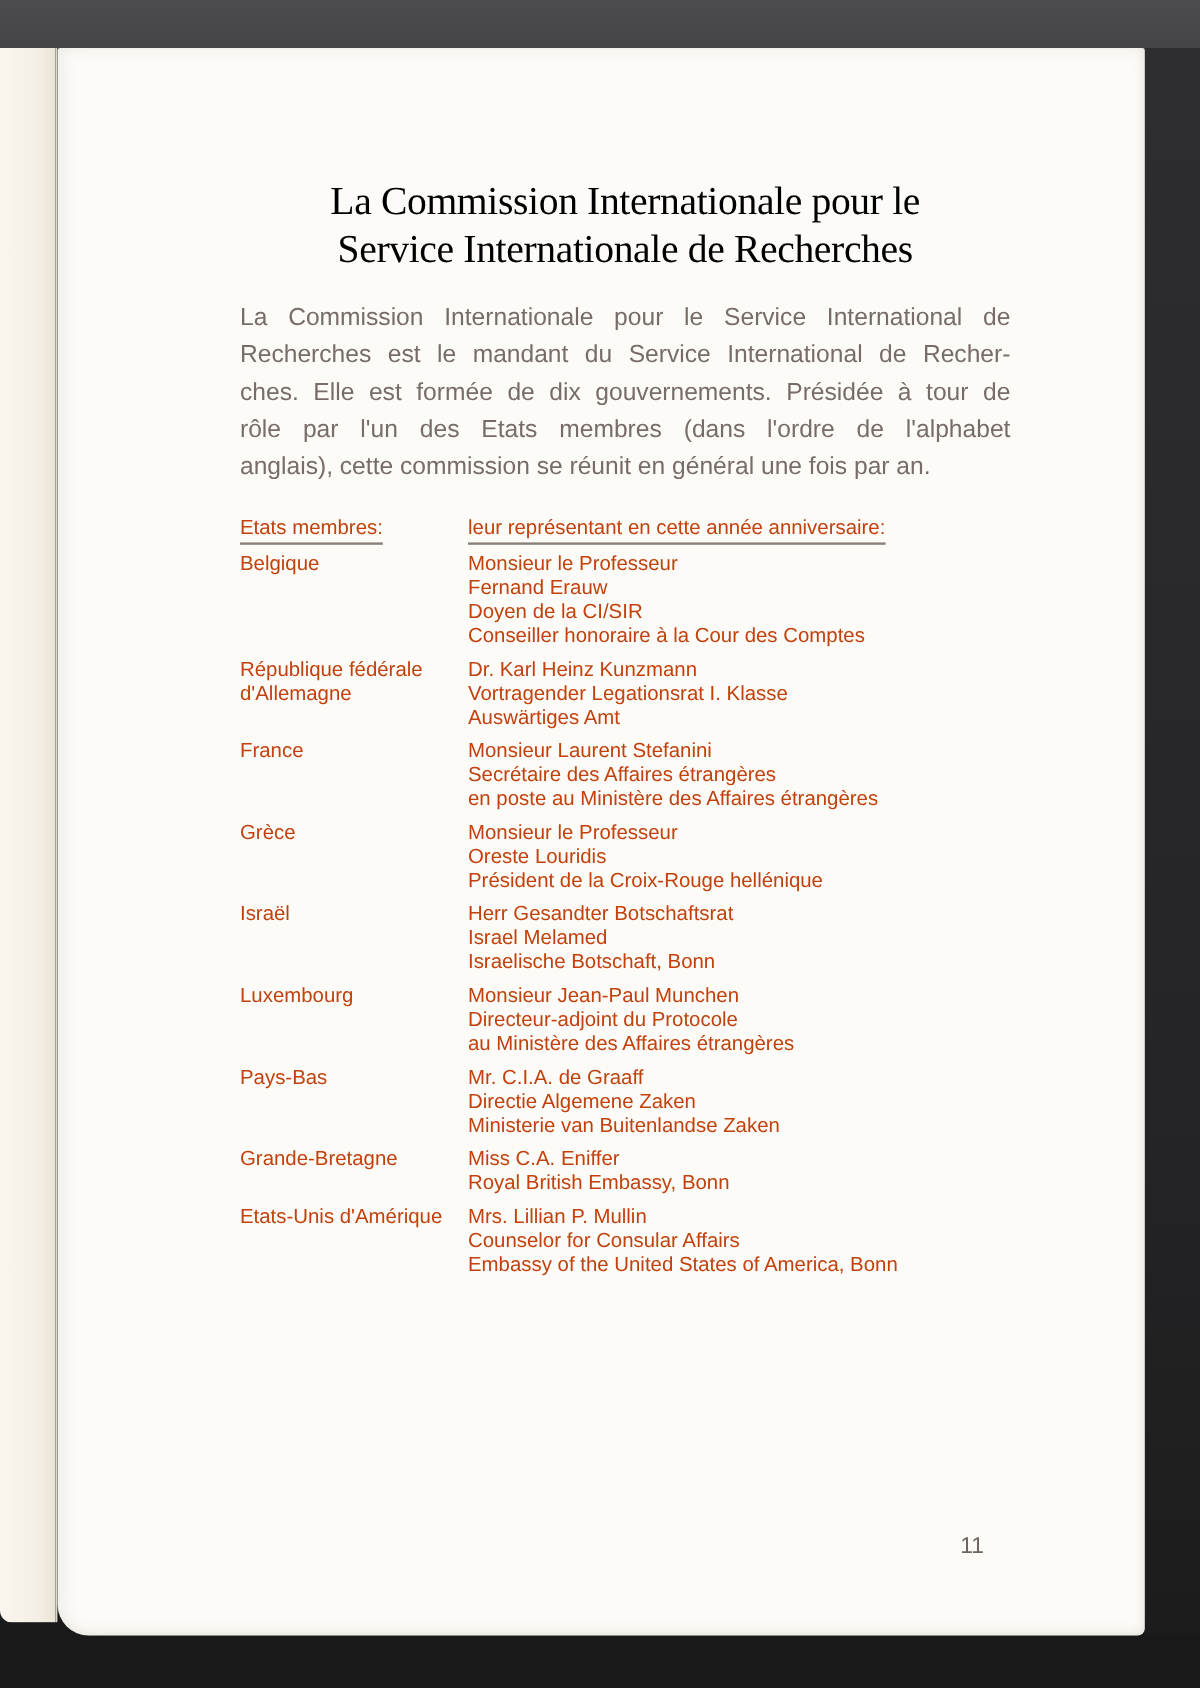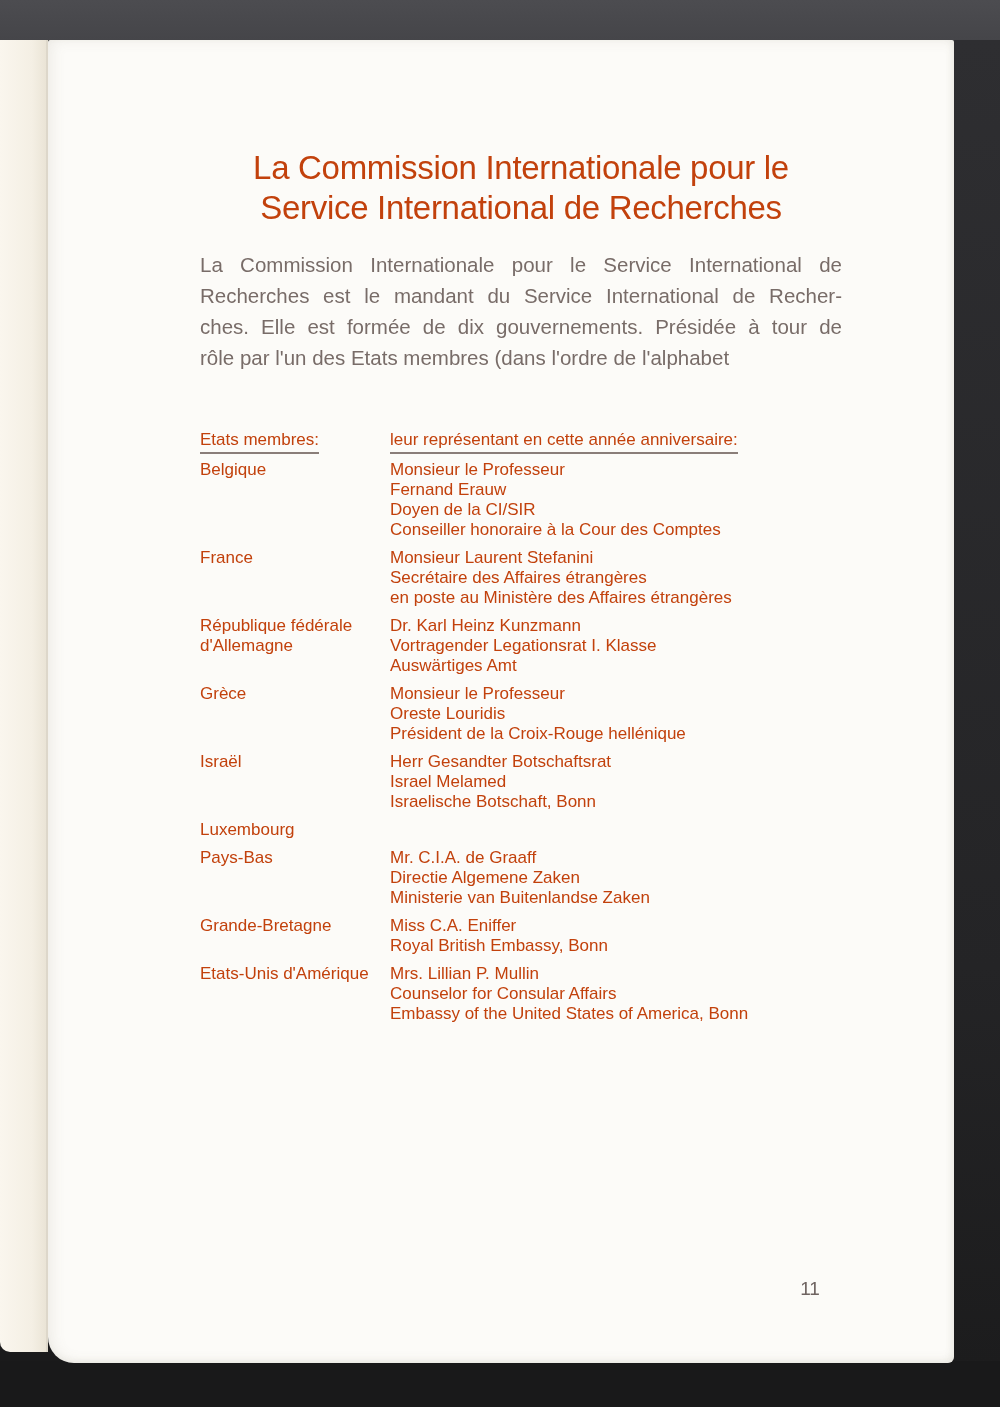--- a/index.html
+++ b/index.html
@@ -46,21 +46,22 @@
     color: #796d69;
   }
   .page-title {
     position: absolute; left: 152px; top: 108px; width: 642px;
     margin: 0;
     font-size: 33px;
     line-height: 40px;
     font-weight: 300;
     letter-spacing: -0.3px;
     text-align: center;
-    color: #c2410c;
+    color: #000000;
+    font-family: Liberation Serif, serif;
   }
   .intro {
     position: absolute; left: 152px; top: 209px; width: 642px;
     font-size: 20.5px;
     line-height: 31px;
     color: #786c68;
   }
   .intro .intro-line {
     text-align: justify;
     text-align-last: justify;
@@ -101,27 +102,28 @@
 </head>
 <body>
 
 <div class="scene">
   <div class="band-top"></div>
   <div class="band-right"></div>
   <div class="band-bottom"></div>
   <div class="page-edge"></div>
 
   <div class="page">
-    <h1 class="page-title"><span>La Commission Internationale pour le</span><br><span>Service International de Recherches</span></h1>
+    <h1 class="page-title"><span>La Commission Internationale pour le</span><br><span>Service Internationale de Recherches</span></h1>
 
     <div class="intro" id="intro">
         <div class="intro-line">La Commission Internationale pour le Service International de</div>
         <div class="intro-line">Recherches est le mandant du Service International de Recher-</div>
         <div class="intro-line">ches. Elle est formée de dix gouvernements. Présidée à tour de</div>
         <div class="intro-line">rôle par l'un des Etats membres (dans l'ordre de l'alphabet</div>
+        <div class="intro-line">anglais), cette commission se réunit en général une fois par an.</div>
       </div>
 
     <div class="members">
       <div class="member-head">
         <div class="col-country">
           <span class="head-underline">Etats membres:</span>
         </div>
         <div class="col-rep">
           <span class="head-underline">leur représentant en cette année anniversaire:</span>
         </div>
@@ -131,58 +133,63 @@
     <div class="col-country">Belgique</div>
     <div class="col-rep">
               <div>Monsieur le Professeur</div>
               <div>Fernand Erauw</div>
               <div>Doyen de la CI/SIR</div>
               <div>Conseiller honoraire à la Cour des Comptes</div>
             </div>
   </div>
 
   <div class="member-row">
+    <div class="col-country">République fédérale d'Allemagne</div>
+    <div class="col-rep">
+              <div>Dr. Karl Heinz Kunzmann</div>
+              <div>Vortragender Legationsrat I. Klasse</div>
+              <div>Auswärtiges Amt</div>
+            </div>
+  </div>
+
+  <div class="member-row">
     <div class="col-country">France</div>
     <div class="col-rep">
               <div>Monsieur Laurent Stefanini</div>
               <div>Secrétaire des Affaires étrangères</div>
               <div>en poste au Ministère des Affaires étrangères</div>
             </div>
   </div>
 
   <div class="member-row">
-    <div class="col-country">République fédérale d'Allemagne</div>
-    <div class="col-rep">
-              <div>Dr. Karl Heinz Kunzmann</div>
-              <div>Vortragender Legationsrat I. Klasse</div>
-              <div>Auswärtiges Amt</div>
-            </div>
-  </div>
-
-  <div class="member-row">
     <div class="col-country">Grèce</div>
     <div class="col-rep">
               <div>Monsieur le Professeur</div>
               <div>Oreste Louridis</div>
               <div>Président de la Croix-Rouge hellénique</div>
             </div>
   </div>
 
   <div class="member-row">
     <div class="col-country">Israël</div>
     <div class="col-rep">
               <div>Herr Gesandter Botschaftsrat</div>
               <div>Israel Melamed</div>
               <div>Israelische Botschaft, Bonn</div>
             </div>
   </div>
 
 
   <div class="member-row">
     <div class="col-country">Luxembourg</div>
+    <div class="col-rep">
+              <div>Monsieur Jean-Paul Munchen</div>
+              <div>Directeur-adjoint du Protocole</div>
+              <div>au Ministère des Affaires étrangères</div>
+            </div>
   </div>
 
   <div class="member-row">
     <div class="col-country">Pays-Bas</div>
     <div class="col-rep">
               <div>Mr. C.I.A. de Graaff</div>
               <div>Directie Algemene Zaken</div>
               <div>Ministerie van Buitenlandse Zaken</div>
             </div>
   </div>

